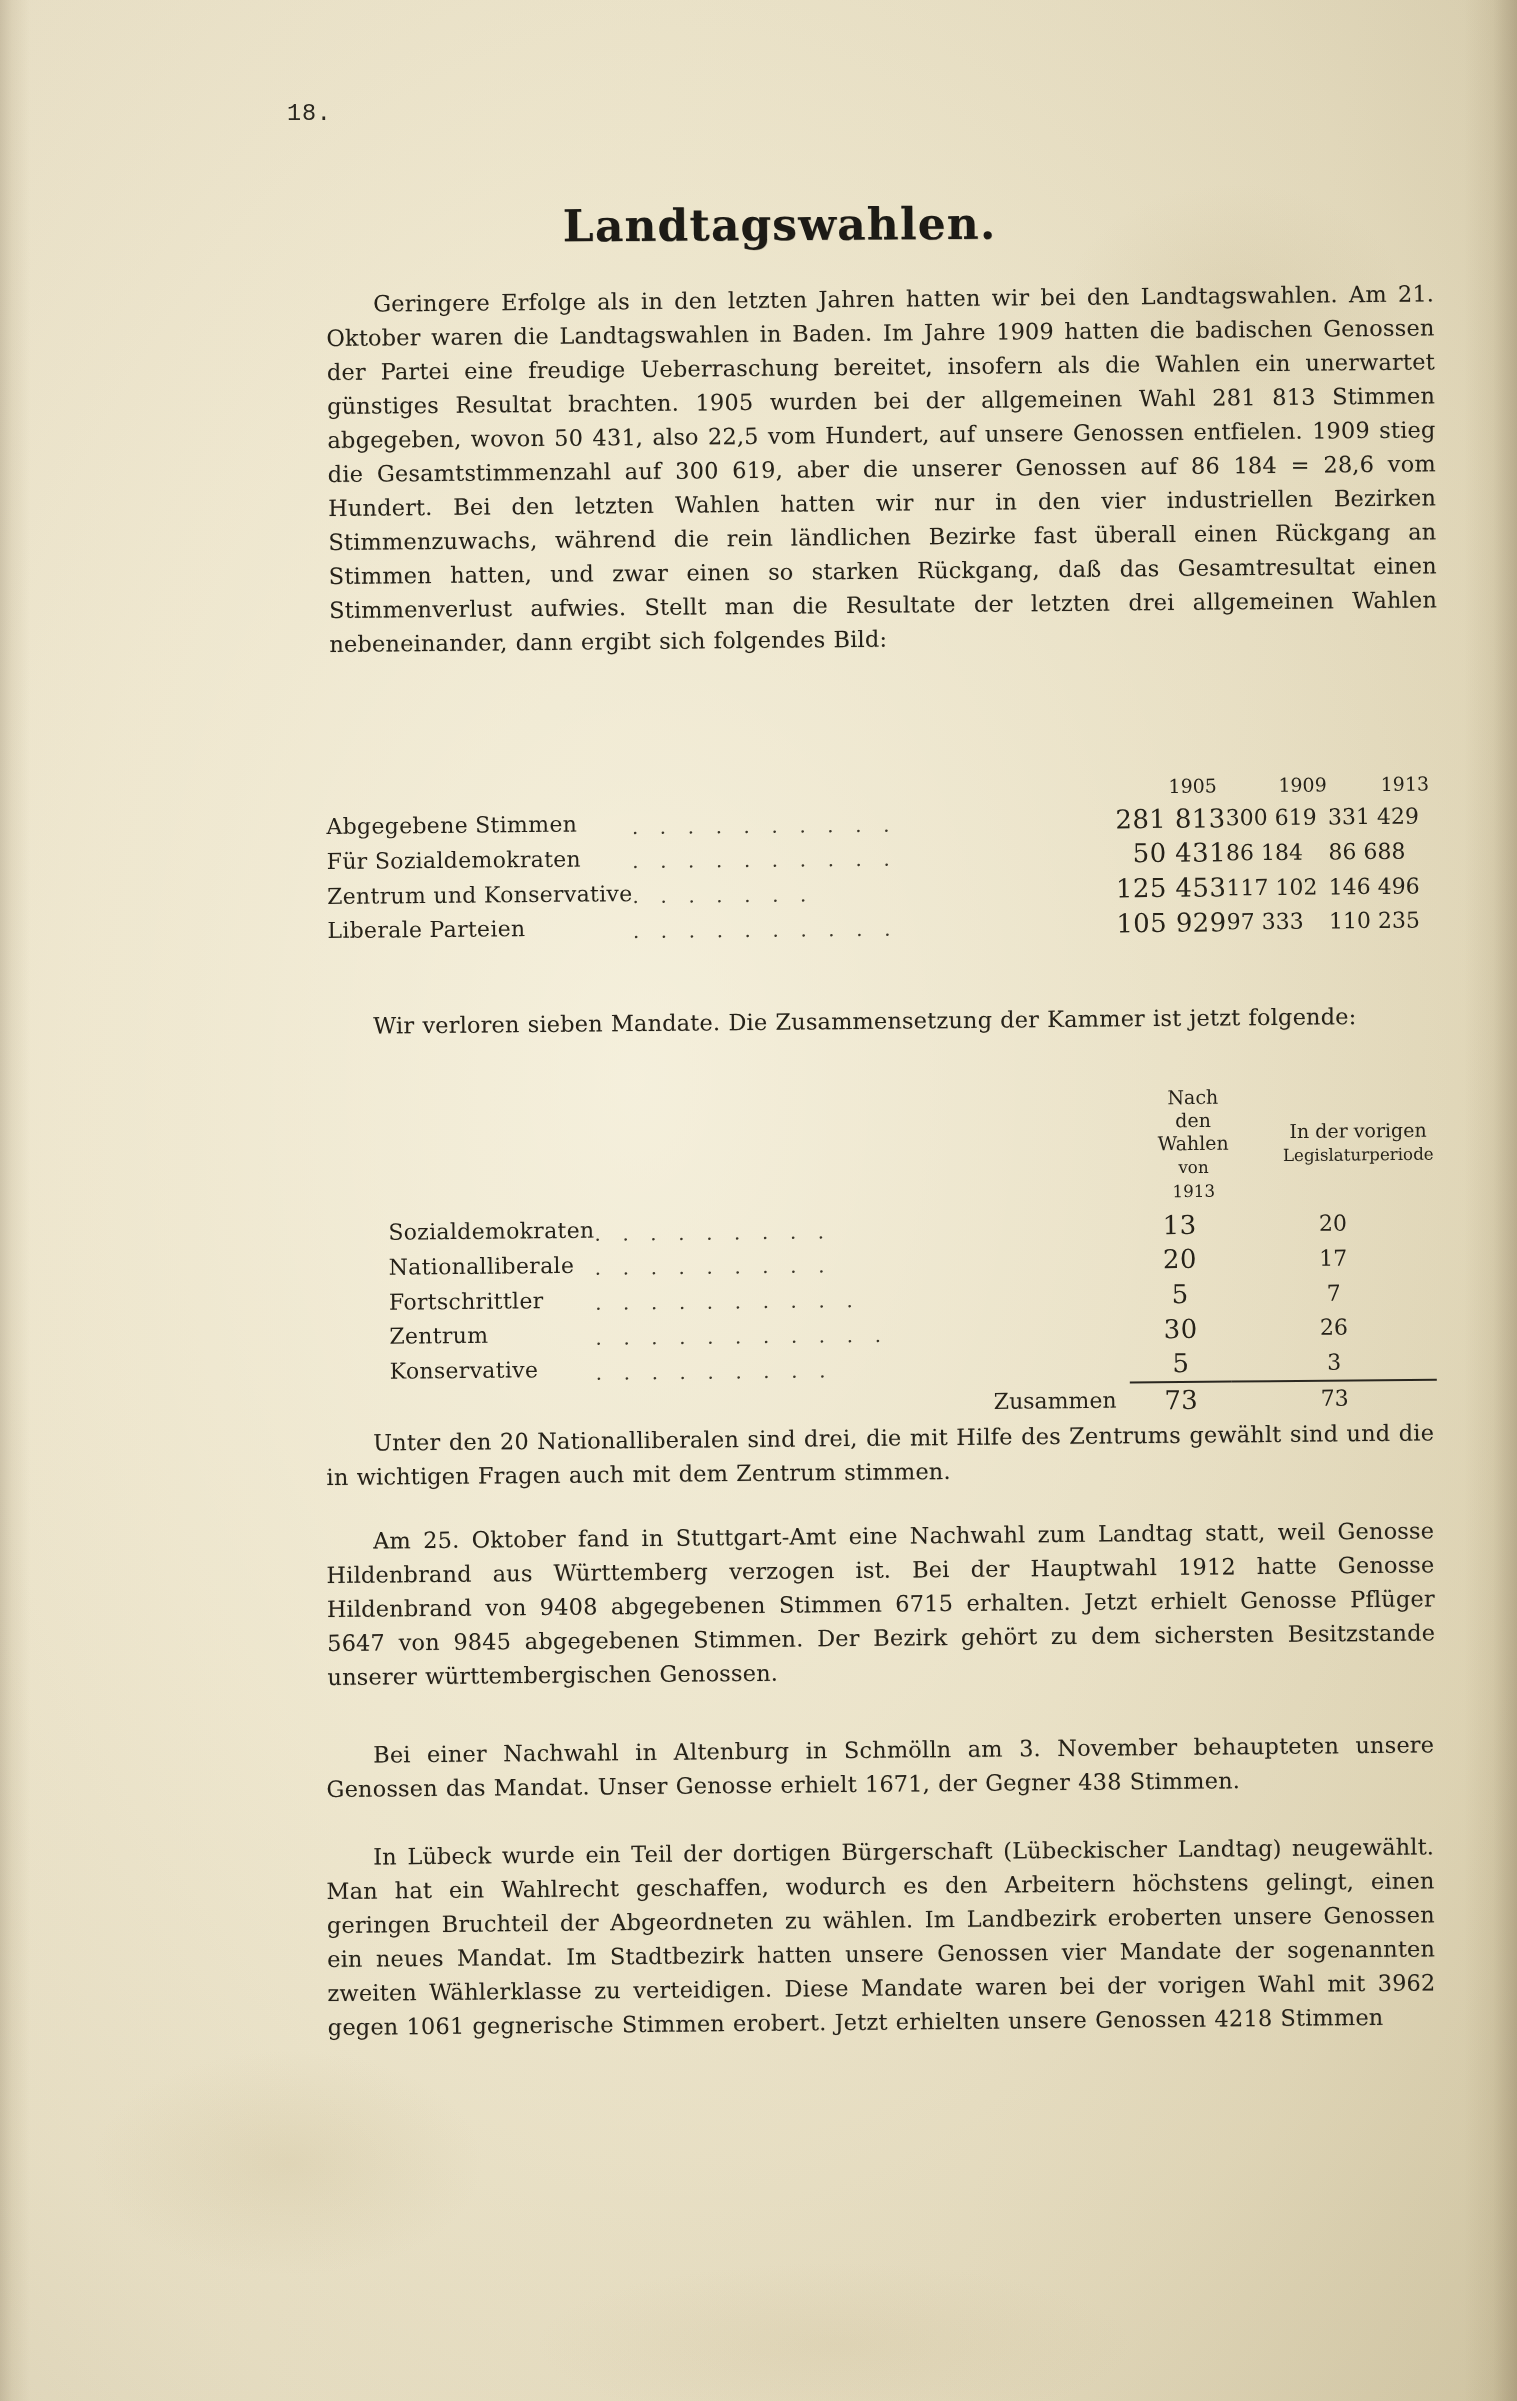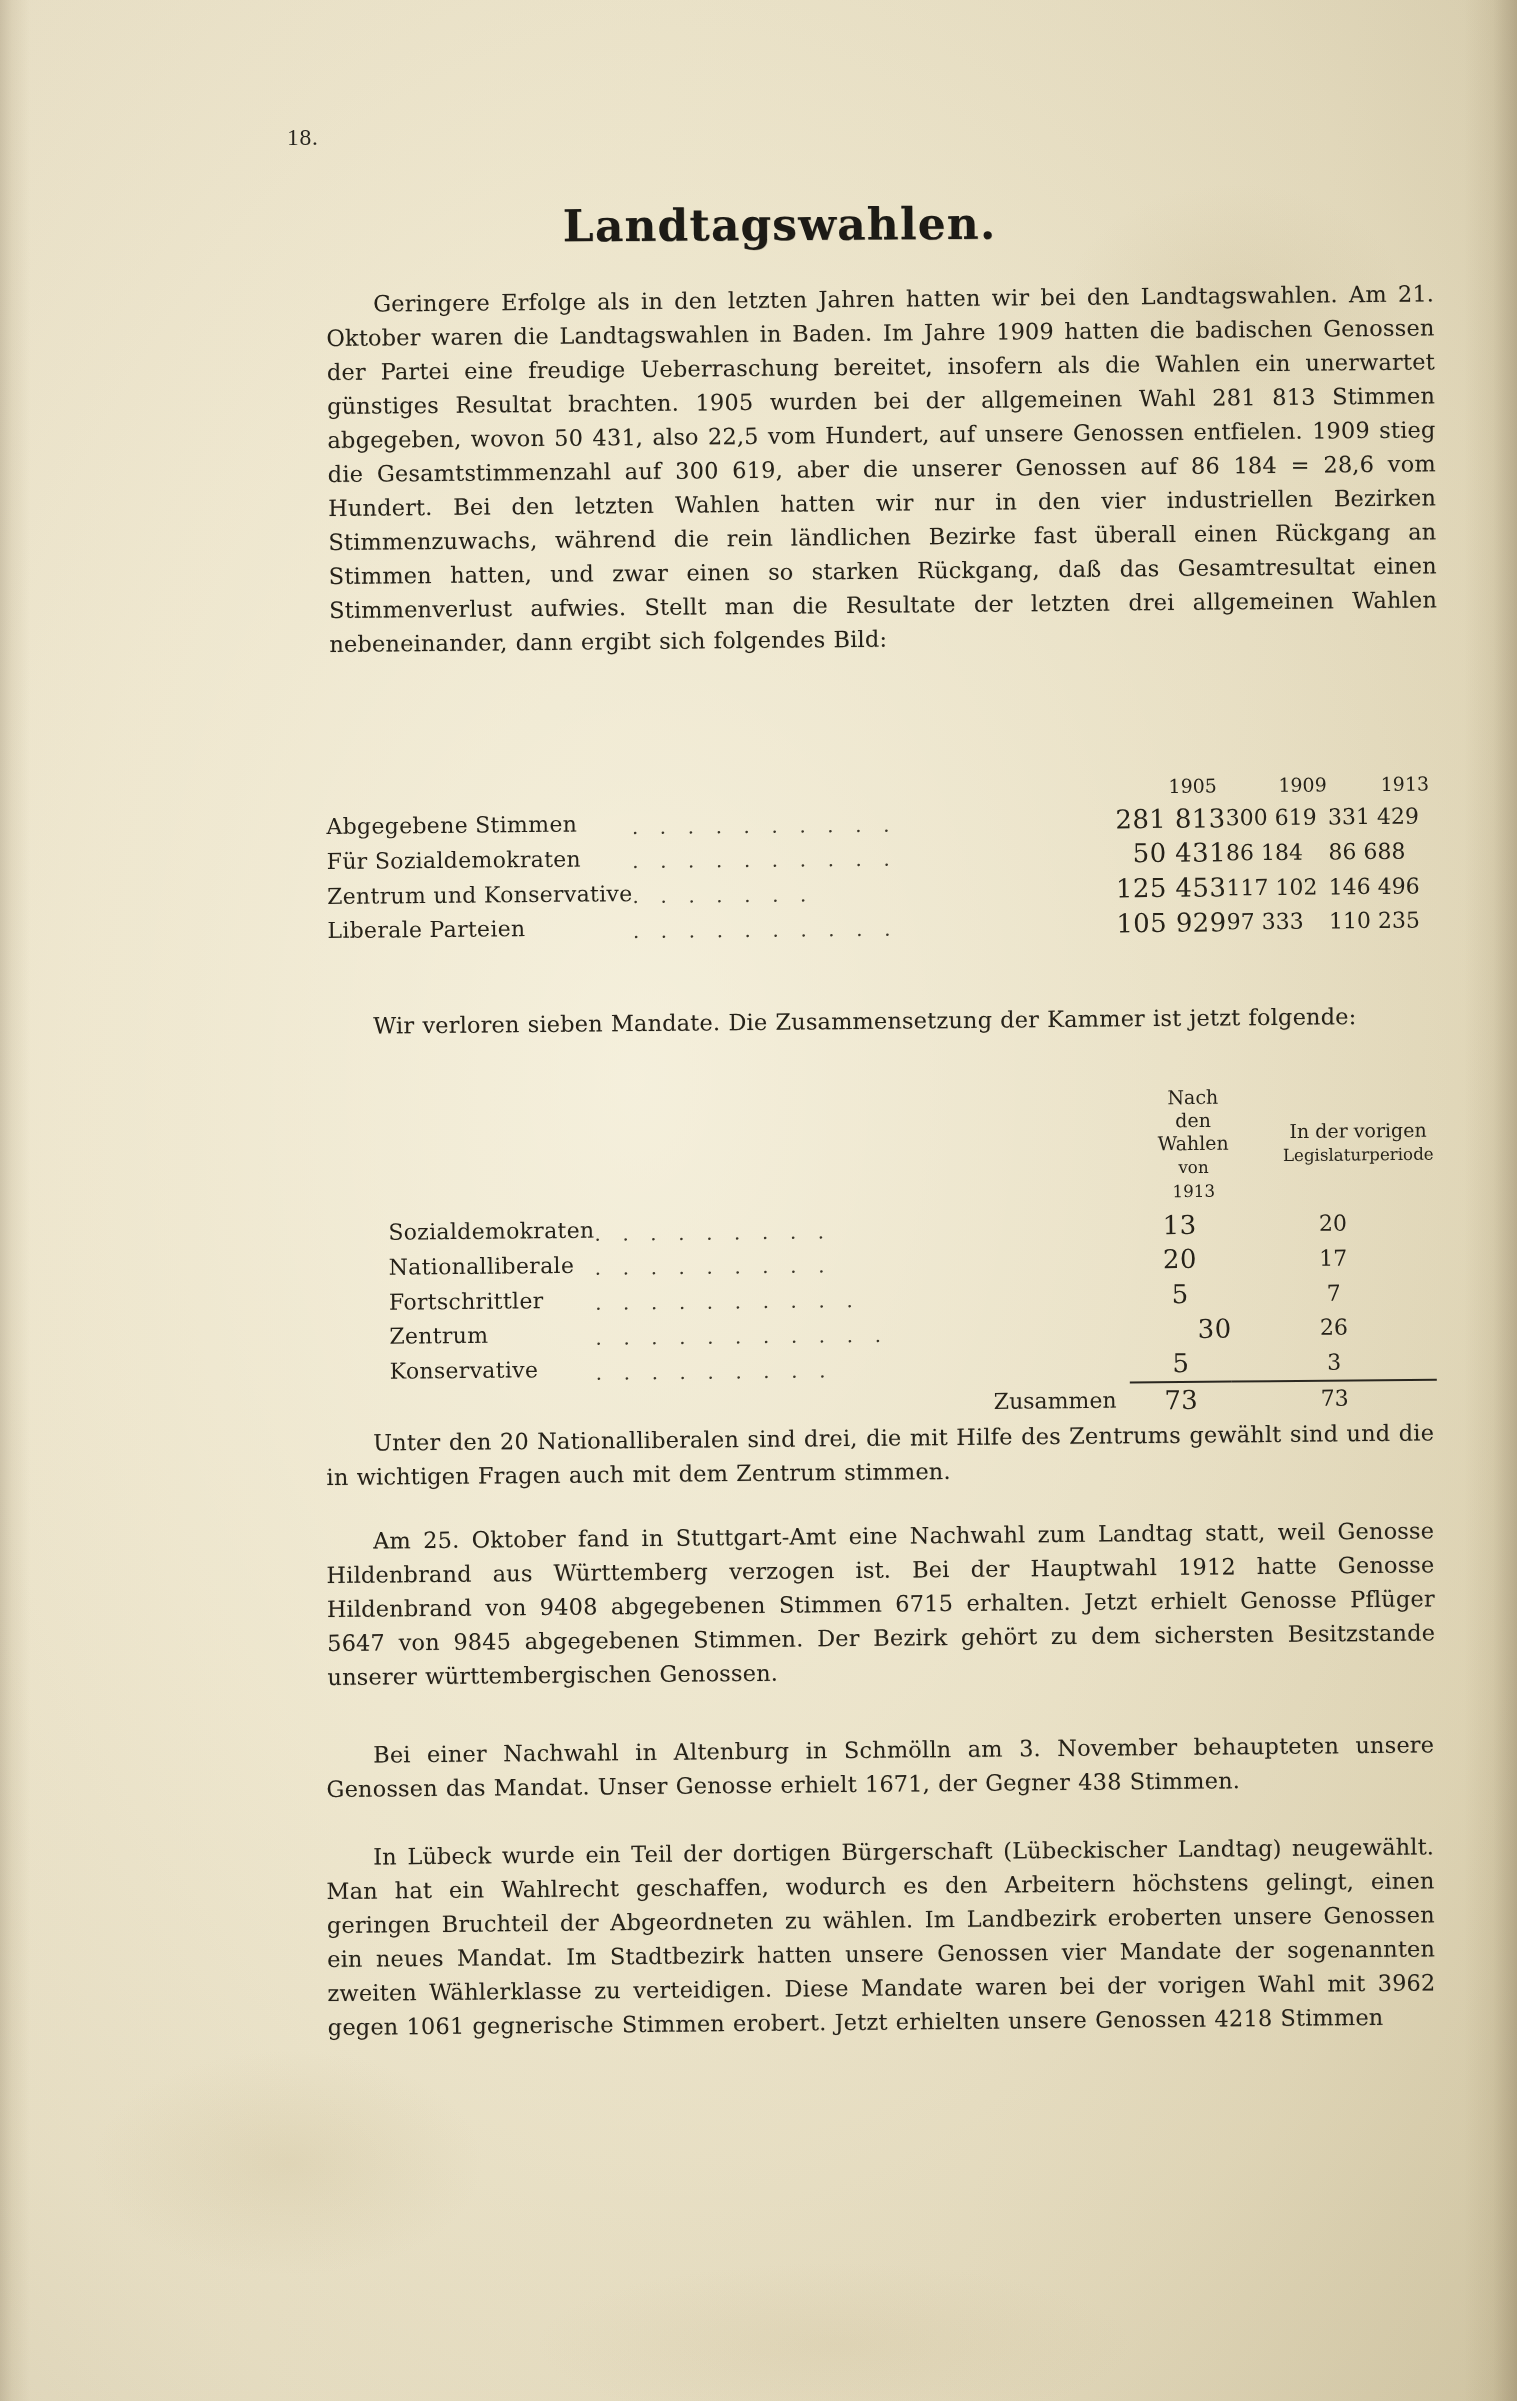--- a/index.html
+++ b/index.html
@@ -49,22 +49,22 @@
 
   .page {
     position: absolute;
     inset: 0;
     color: #23201a;
   }
 
   .folio {
     position: absolute;
     left: 287px;
-    top: 124px;
-    font-family: Liberation Serif, serif;
+    top: 100px;
+    font-family: Liberation Mono, monospace;
     font-size: 23.5px;
     letter-spacing: 0.8px;
     color: #2a2720;
   }
 
   .title {
     position: absolute;
     left: 0;
     right: 0;
     top: 199px;
@@ -260,21 +260,21 @@
         </tr>
         <tr>
           <td class="lbl" style="padding-left:30px;">Fortschrittler</td>
           <td class="leader">. . . . . . . . . .</td>
           <td class="num" style="text-align:center;">5</td>
           <td class="num2" style="text-align:center;">7</td>
         </tr>
         <tr>
           <td class="lbl" style="padding-left:30px;">Zentrum</td>
           <td class="leader">. . . . . . . . . . .</td>
-          <td class="num" style="text-align:right;">30</td>
+          <td class="num" style="text-align:center;">30</td>
           <td class="num2" style="text-align:center;">26</td>
         </tr>
         <tr>
           <td class="lbl" style="padding-left:30px;">Konservative</td>
           <td class="leader">. . . . . . . . .</td>
           <td class="num" style="text-align:center;">5</td>
           <td class="num2" style="text-align:center;">3</td>
         </tr>
         <tr class="totrow">
           <td></td>

